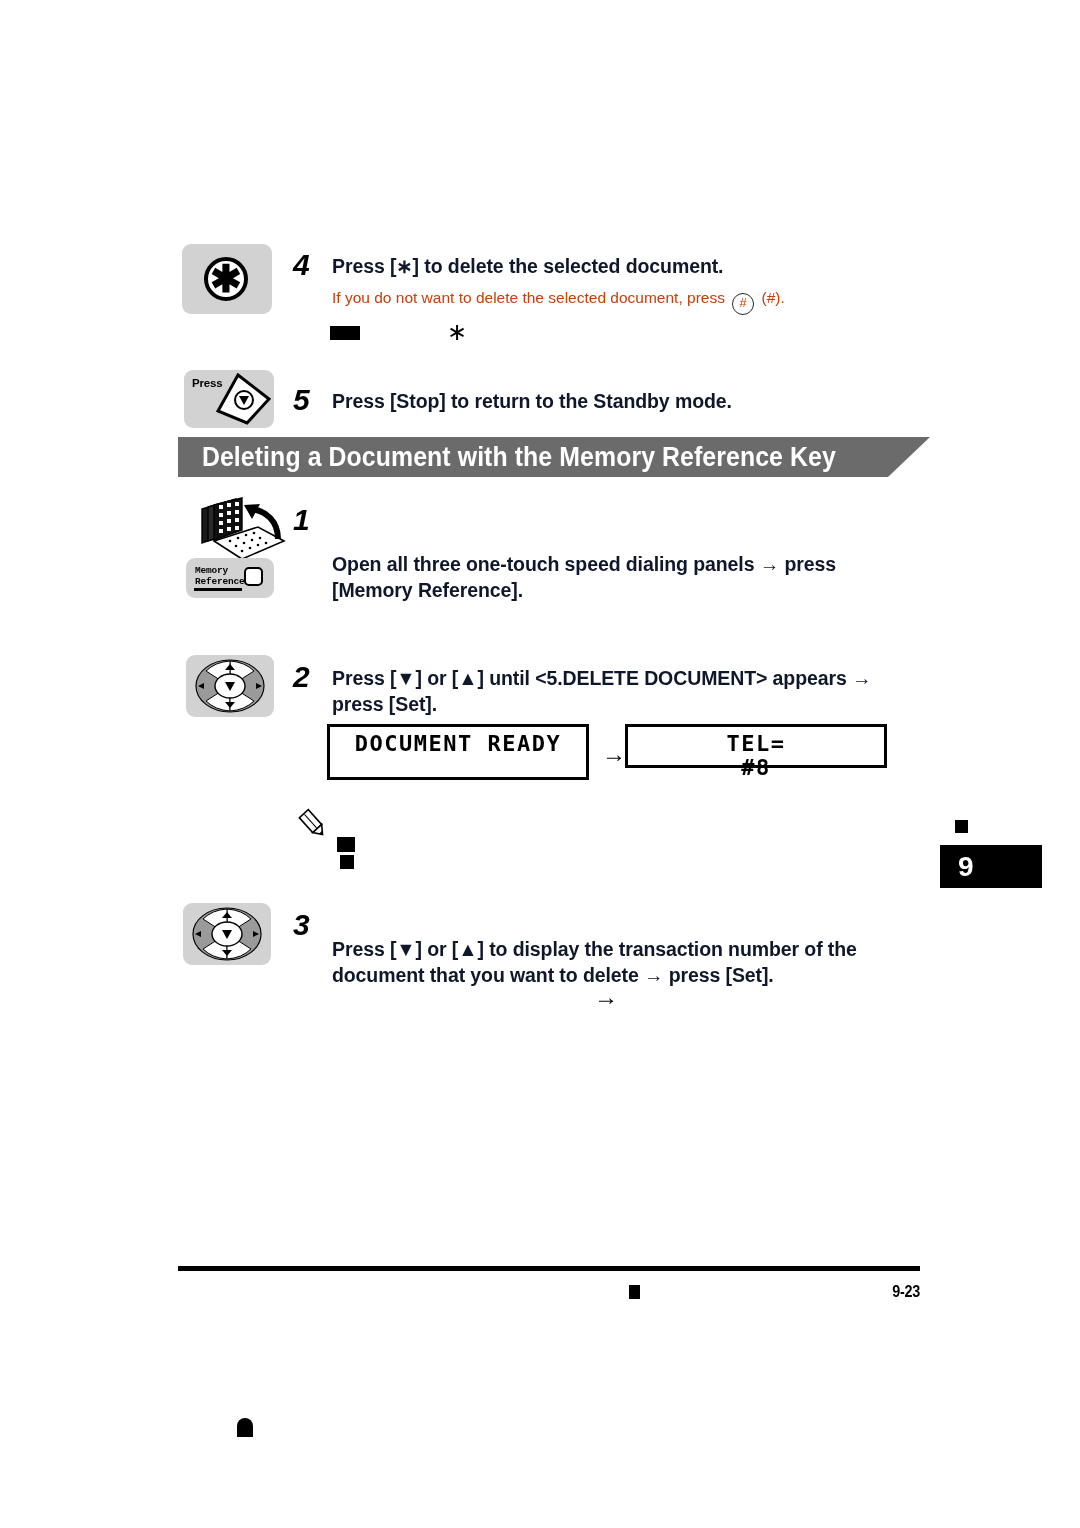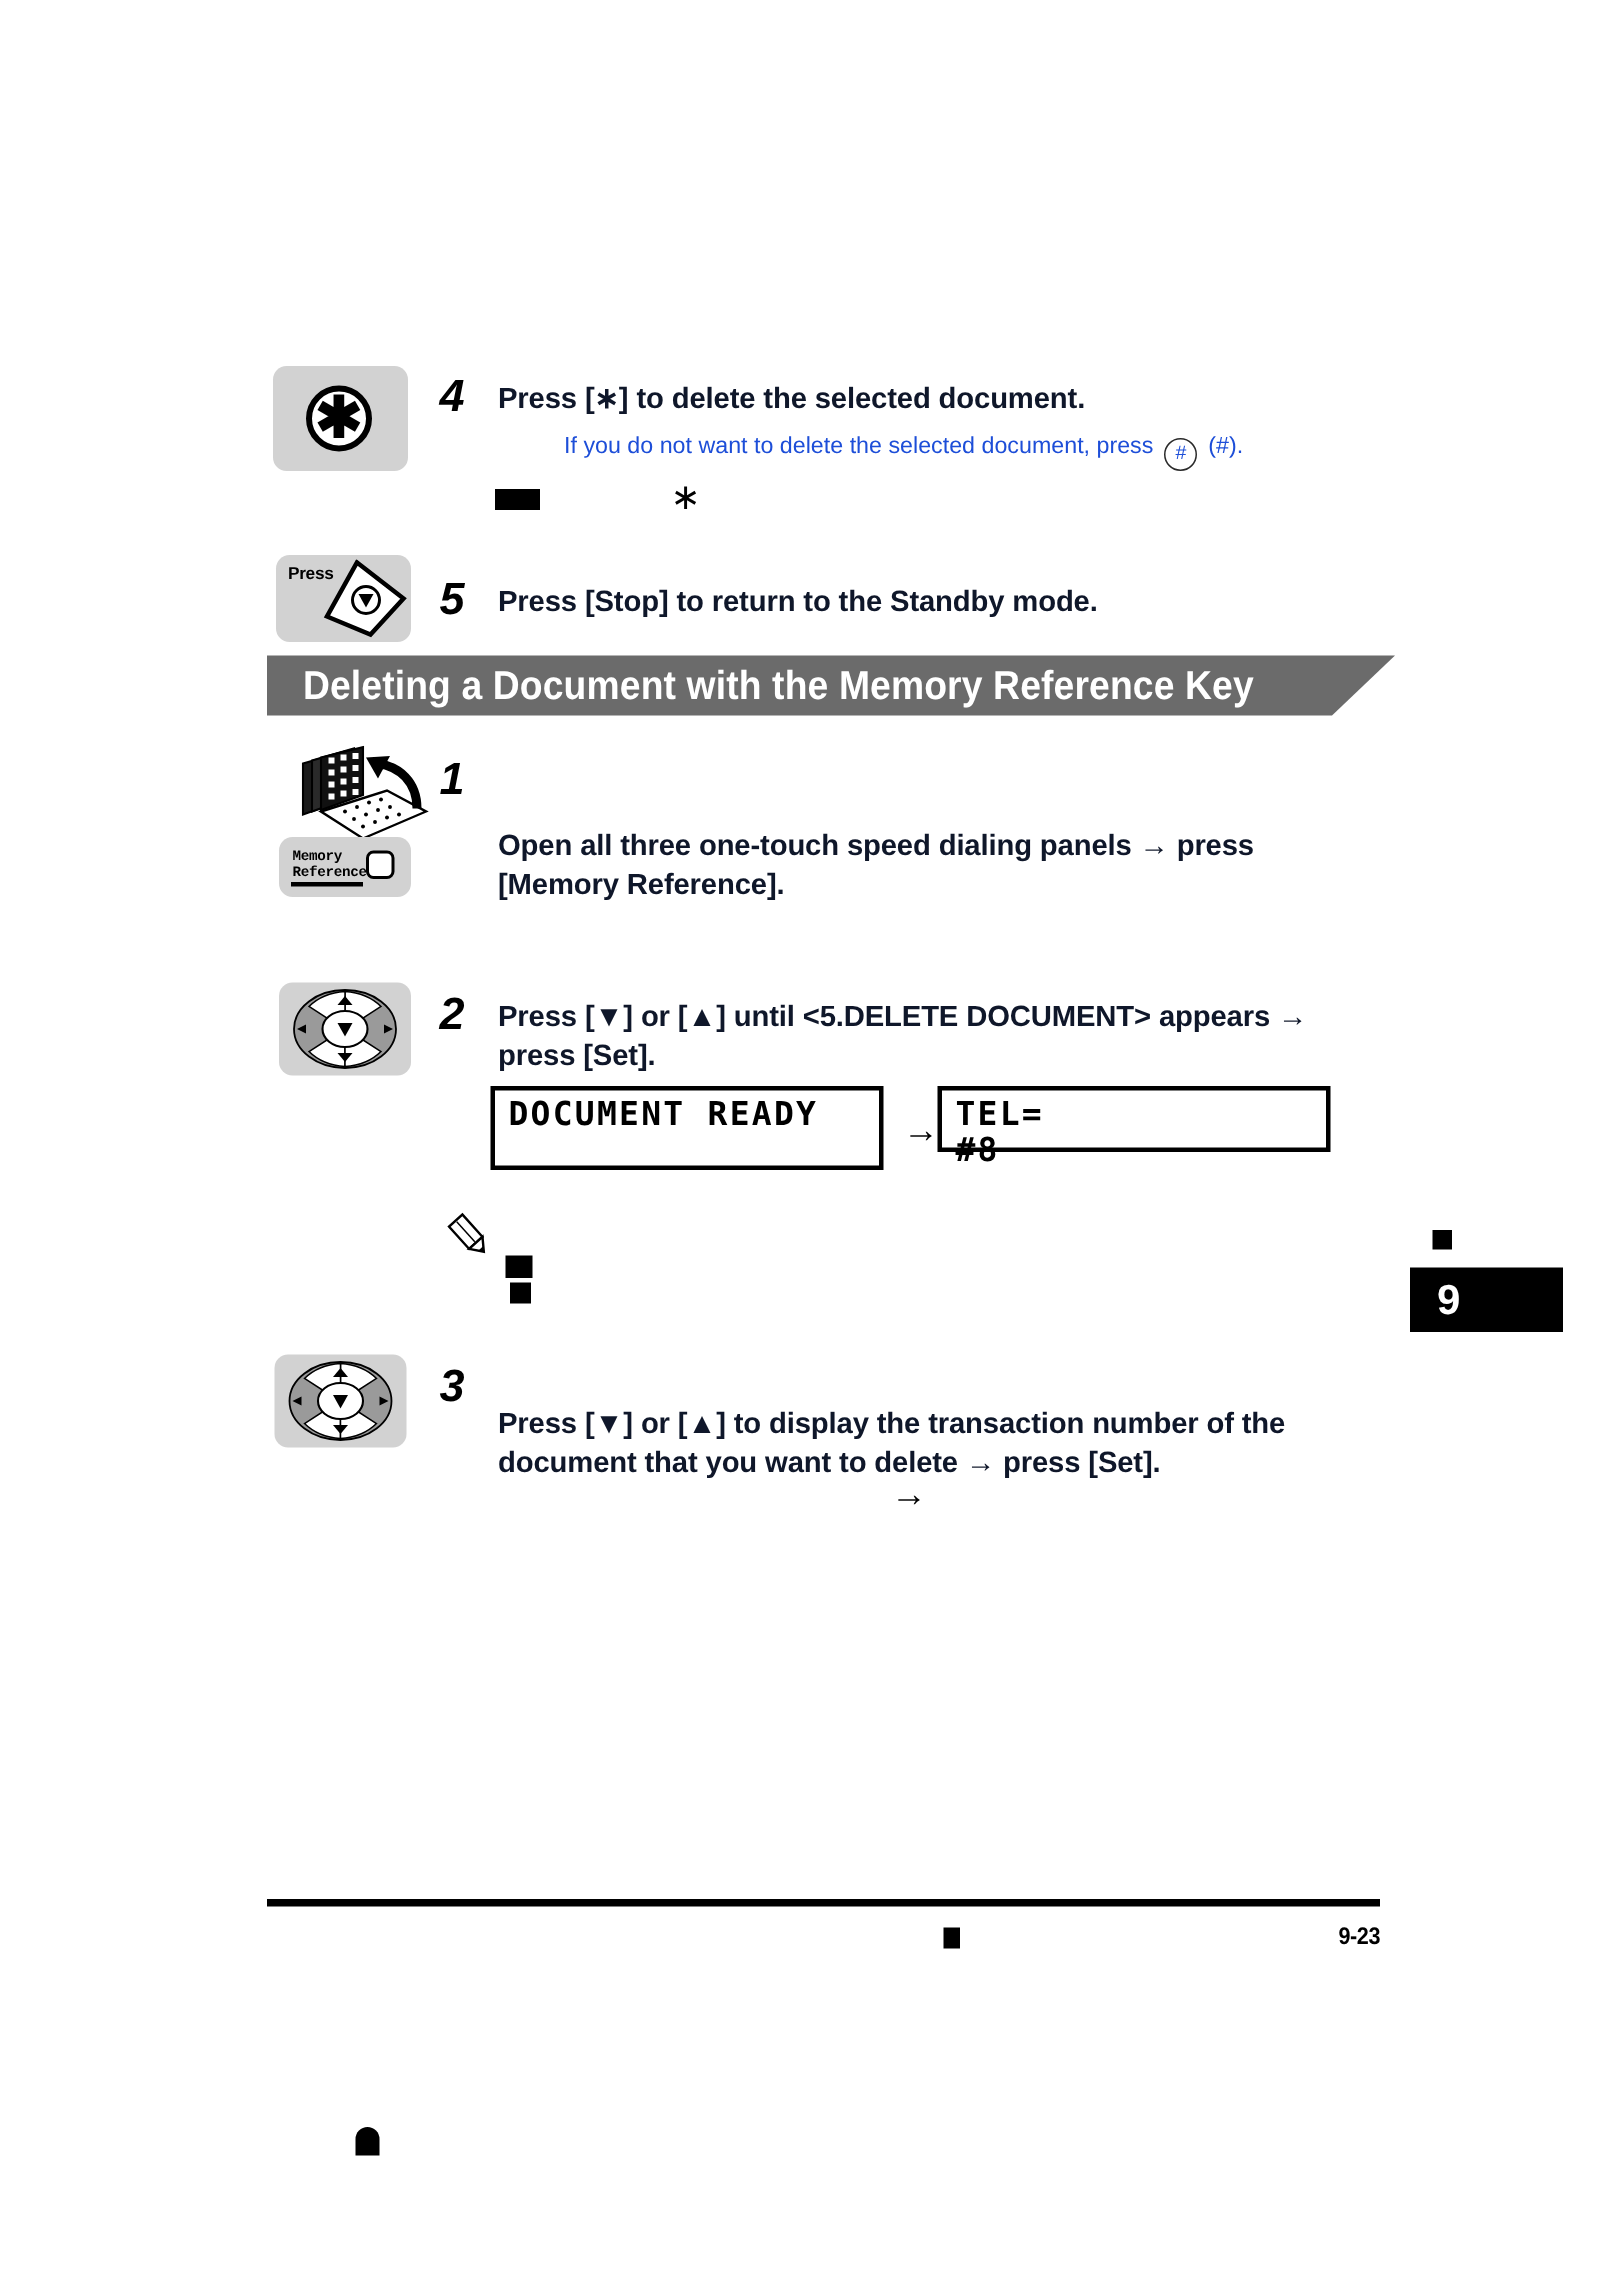--- a/index.html
+++ b/index.html
@@ -31,22 +31,21 @@
     font-weight: bold;
     font-size: 19.5px;
     line-height: 26px;
     letter-spacing: -0.1px;
     color: #0f172a;
   }
   .step-body {
     position: absolute;
     font-size: 15.5px;
     line-height: 22px;
-    color: #1d4ed8;
-    margin-left: 44px;
+    color: #c2410c;
   }
 
   
   .keytile {
     position: absolute;
     background: #d2d2d2;
     border-radius: 9px;
   }
 
   
@@ -132,20 +131,21 @@
     border-right: 42px solid transparent;
   }
 
   
   .lcd {
     position: absolute;
     border: 3px solid #000;
     background: #fff;
     box-sizing: border-box;
     padding: 5px 9px 4px 9px;
+    text-align: center;
   }
   .lcd-line {
     font-family: "DejaVu Sans Mono", monospace;
     font-weight: bold;
     font-size: 22px;
     line-height: 24px;
     letter-spacing: 1.5px;
     white-space: pre;
     color: #000;
   }

